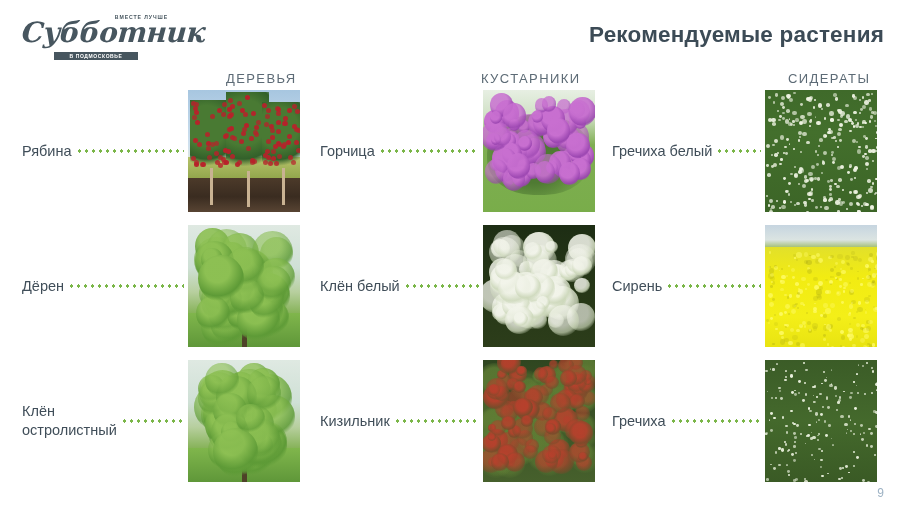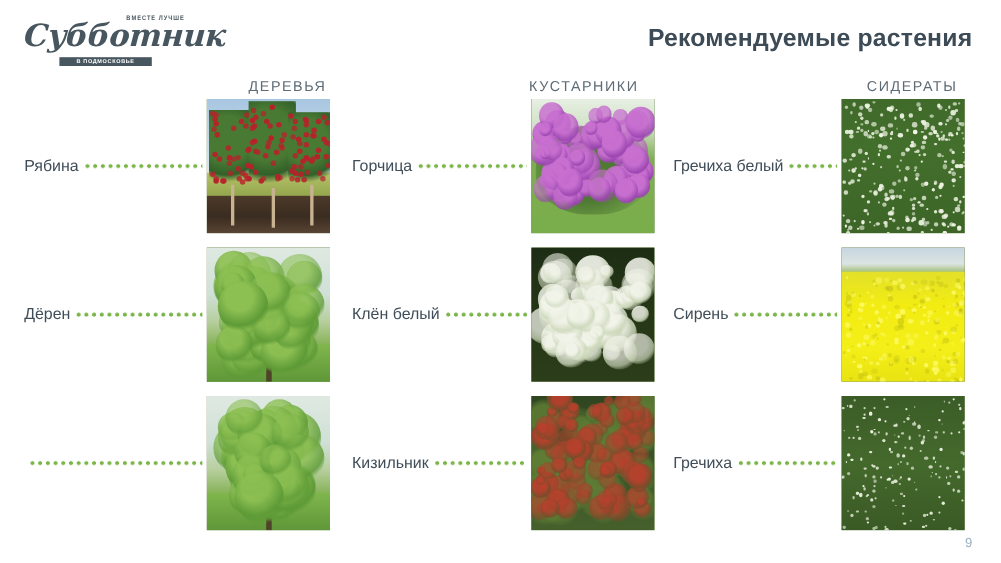--- a/index.html
+++ b/index.html
@@ -418,20 +418,22 @@
       <span class="foliage" style="left: 7.23092%; top: 58.4836%; width: 30.2561%; height: 28.7433%; opacity: 0.85;"></span>
       <span class="foliage" style="left: 37.4982%; top: 44.3305%; width: 30.7942%; height: 29.2545%; opacity: 0.76;"></span>
       <span class="foliage" style="left: 6.19693%; top: 13.0828%; width: 34.4352%; height: 32.7134%; opacity: 0.92;"></span>
       <span class="foliage" style="left: 11.6057%; top: 19.0861%; width: 19.6729%; height: 18.6892%; opacity: 0.73;"></span>
       <span class="foliage" style="left: 34.1183%; top: 17.9454%; width: 33.3715%; height: 31.7029%; opacity: 0.68;"></span>
       <span class="foliage" style="left: 9.3175%; top: 24.9693%; width: 40.5433%; height: 38.5161%; opacity: 0.99;"></span>
     </span>
 </div>
 
 <div class="cell col1 row3">
+  <span class="label">Клён
+остролистный</span>
   <span class="connector"></span>
   <span class="photo ph-tree" id="photo-maple">
     <span class="layer sky"></span>
     <span class="layer lawn"></span>
   <span class="trunk" style="left: 48%; top: 58%; width: 5px; height: 42%;"></span>
       <span class="foliage" style="left: 41.1044%; top: 62.8433%; width: 33.8498%; height: 32.1573%; opacity: 0.86;"></span>
       <span class="foliage" style="left: 26.0144%; top: 60.9372%; width: 37.5978%; height: 35.7179%; opacity: 0.88;"></span>
       <span class="foliage" style="left: 54.6334%; top: 51.1216%; width: 33.8561%; height: 32.1633%; opacity: 0.66;"></span>
       <span class="foliage" style="left: 25.0431%; top: 32.6311%; width: 38.674%; height: 36.7403%; opacity: 0.72;"></span>
       <span class="foliage" style="left: 47.3624%; top: 50.6262%; width: 41.138%; height: 39.0811%; opacity: 0.97;"></span>

